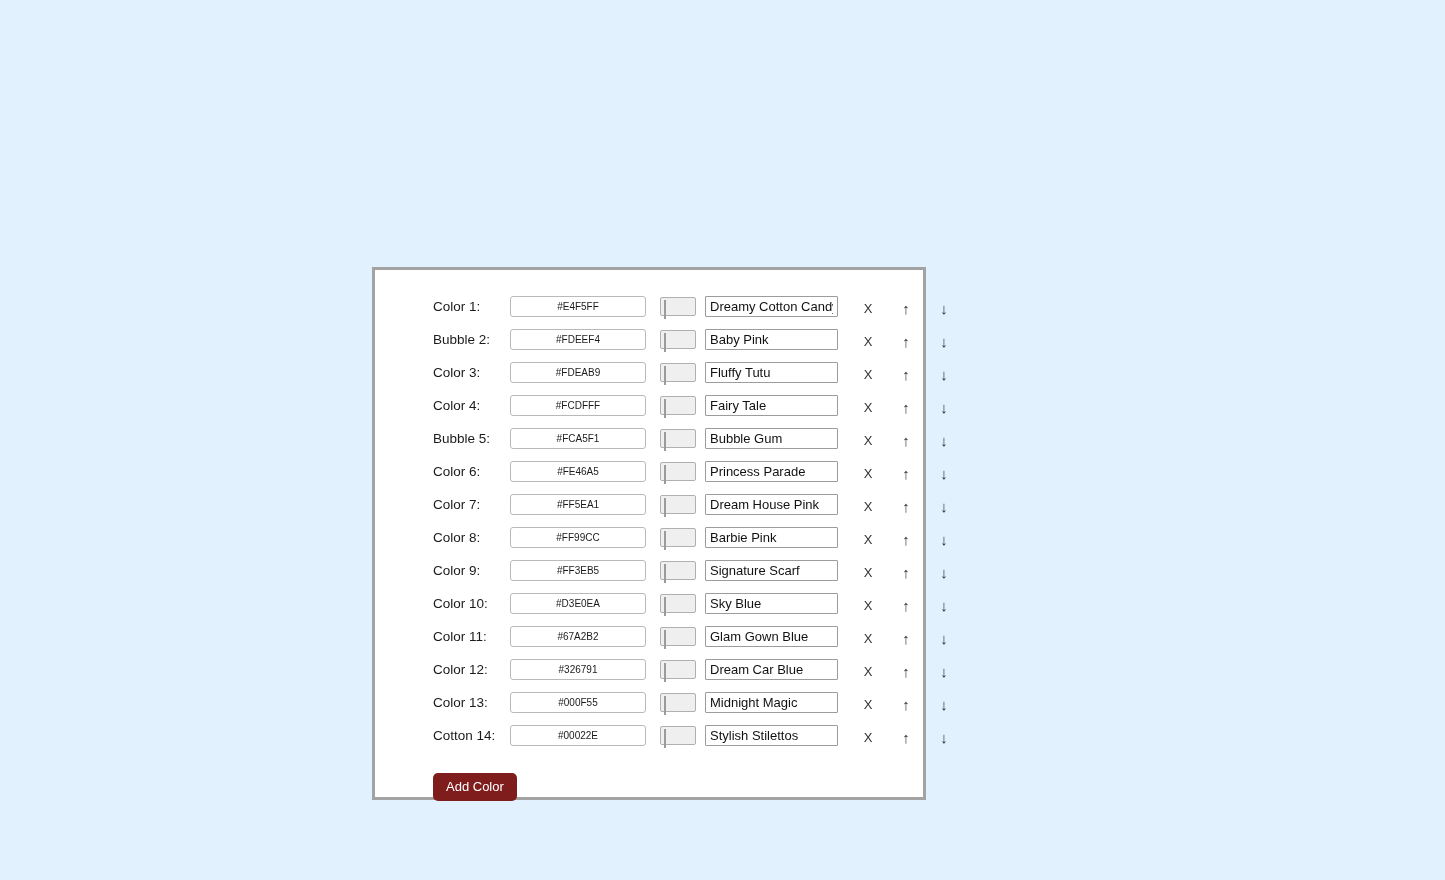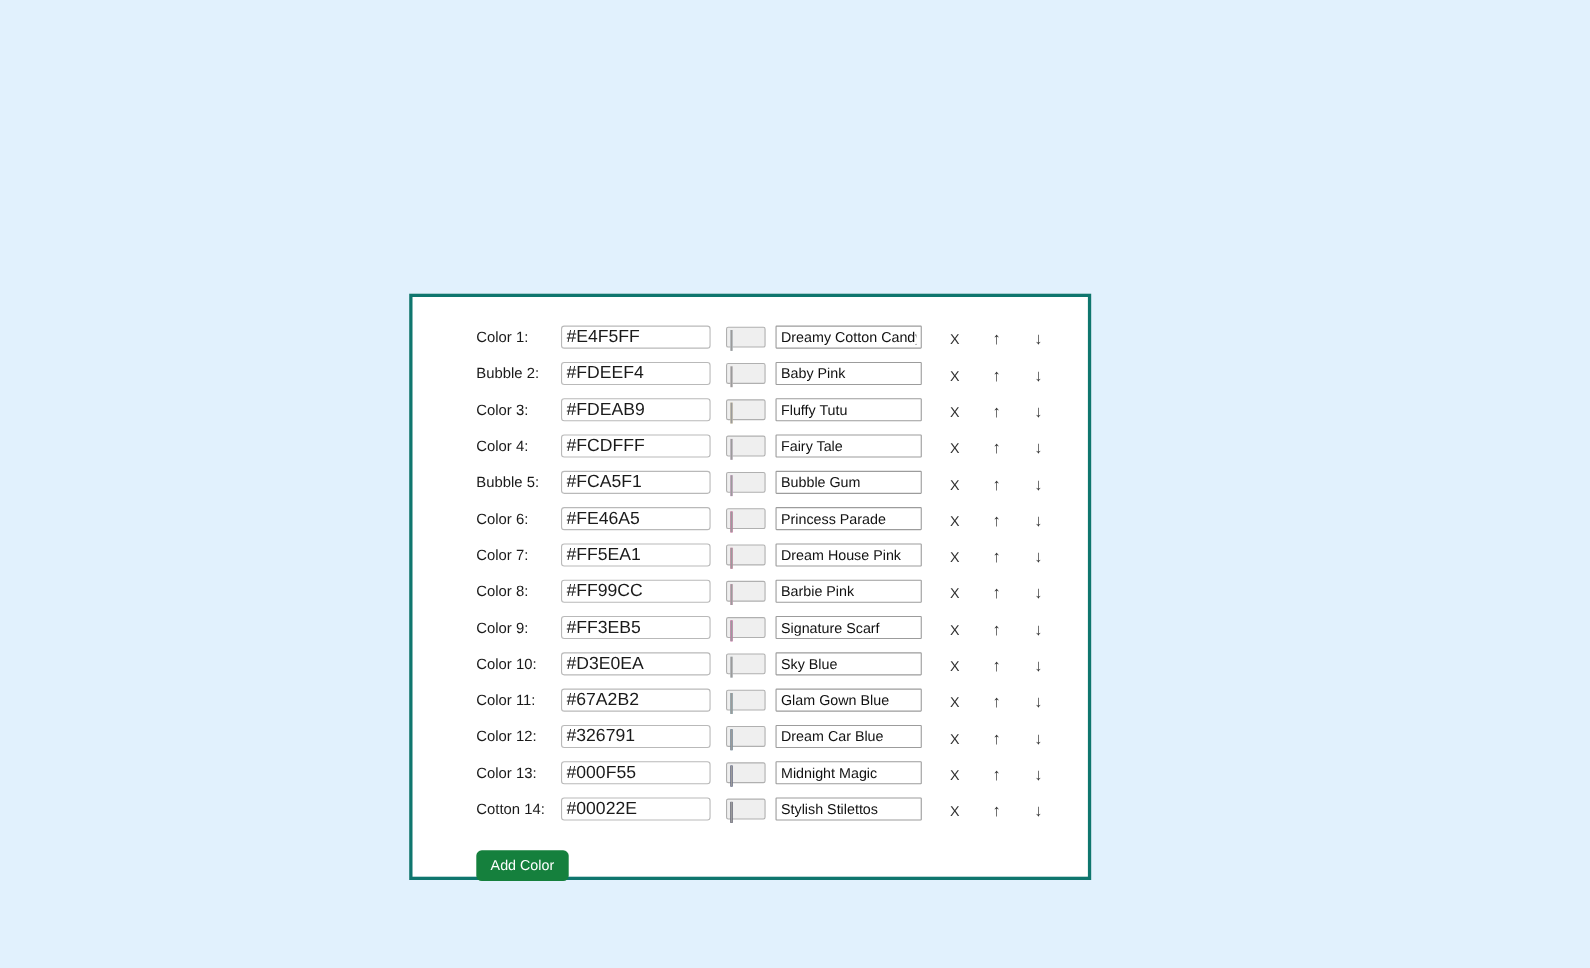--- a/index.html
+++ b/index.html
@@ -32,24 +32,24 @@
   #title-block .title-line {
     display: block;
     white-space: nowrap;
   }
 
   
   #palette-card {
     position: absolute;
     left: 372px;
     top: 267px;
-    width: 620px;
+    width: 554px;
     height: 533px;
     background: #ffffff;
-    border: 3px solid #0f766e;
+    border: 3px solid #a3a3a3;
     box-sizing: border-box;
   }
 
   #rows-wrap {
     position: absolute;
     left: 58px;
     top: 20px;
   }
 
   .color-row {
@@ -68,25 +68,26 @@
 
   .hex-input {
     width: 136px;
     height: 21px;
     box-sizing: border-box;
     border: 1px solid #b9b9b9;
     border-radius: 3px;
     background: #ffffff;
     color: #1a1a1a;
     font-family: "Liberation Sans", sans-serif;
-    font-size: 16px;
+    font-size: 10px;
     padding: 0 4px;
     margin: 0;
     outline: none;
     flex: 0 0 auto;
+    text-align: center;
   }
 
   .swatch-frame {
     width: 36px;
     height: 19px;
     box-sizing: border-box;
     background: #efefef;
     border: 1px solid #b0b0b0;
     border-radius: 2px;
     margin-left: 14px;
@@ -135,21 +136,21 @@
   .btn-remove { width: 16px; margin-left: 22px; }
   .btn-up     { width: 16px; margin-left: 22px; font-size: 15px; }
   .btn-down   { width: 16px; margin-left: 22px; font-size: 15px; }
 
   
   #add-color-button {
     position: absolute;
     left: 58px;
     top: 503px;
     padding: 7px 13px 8px 13px;
-    background: #15803d;
+    background: #7f1d1d;
     color: #ffffff;
     border: none;
     border-radius: 5px;
     font-family: "Liberation Sans", sans-serif;
     font-size: 13px;
     line-height: 13px;
     cursor: pointer;
   }
 </style>
 </head>

